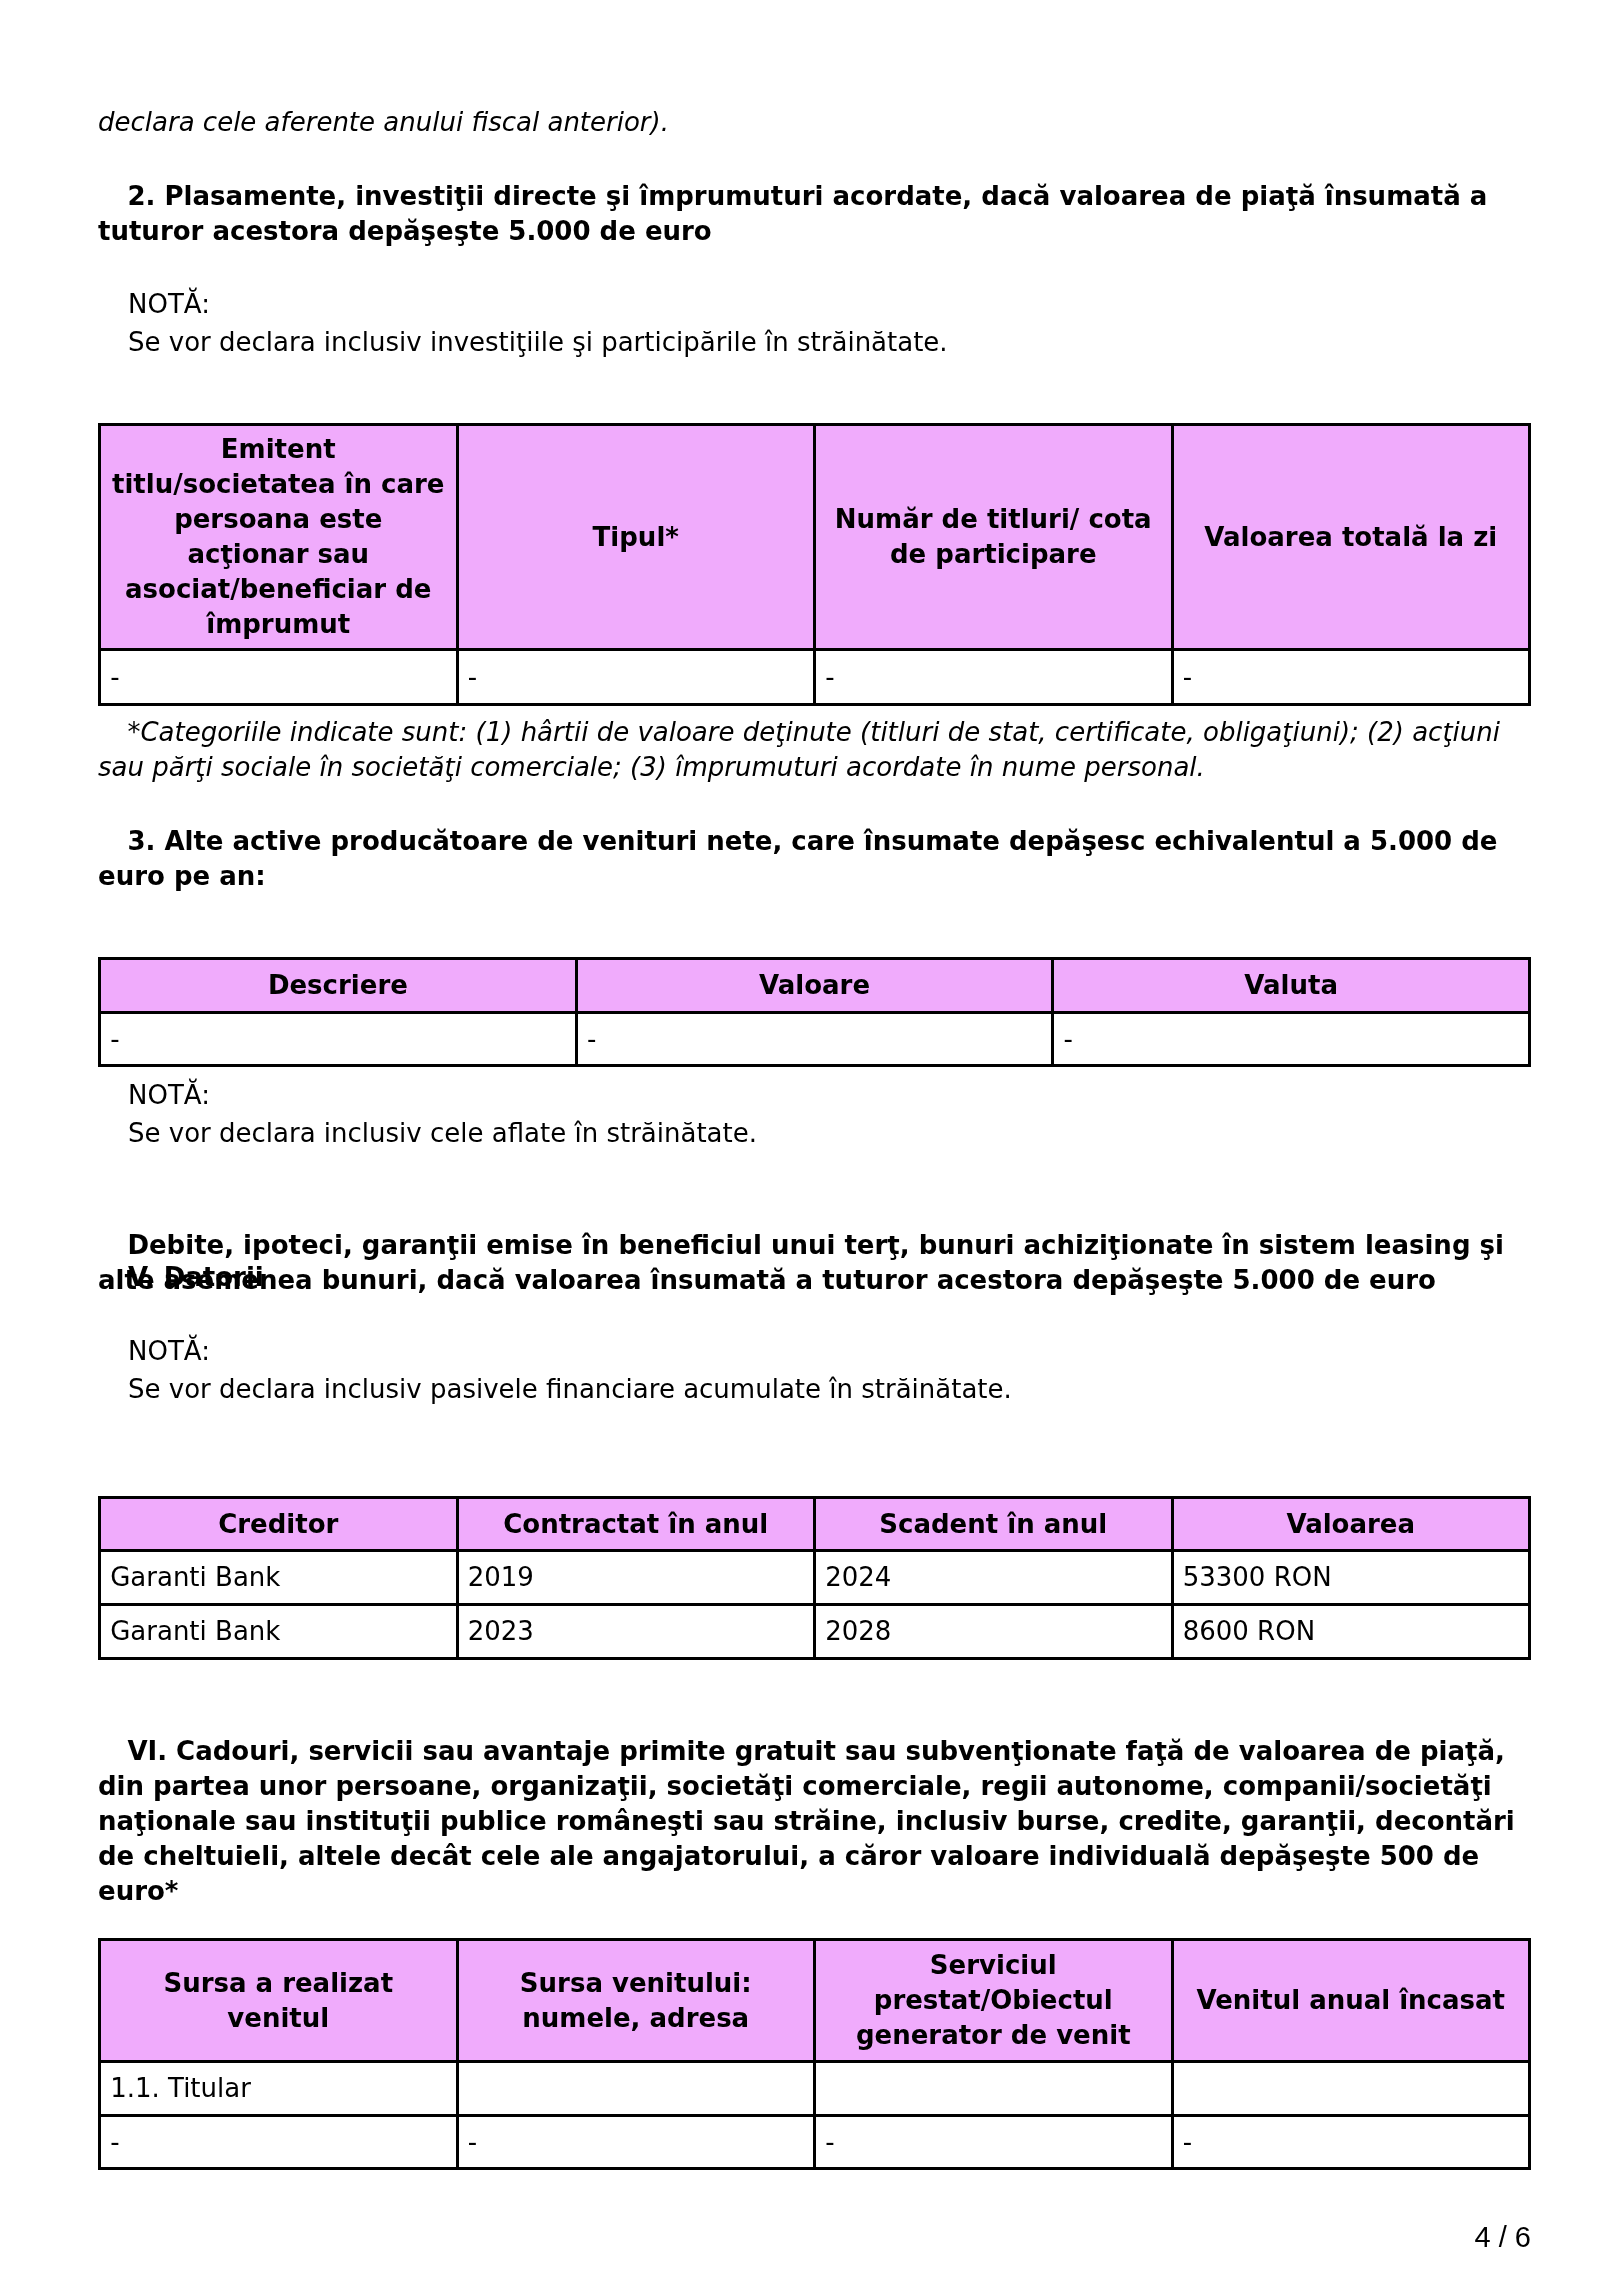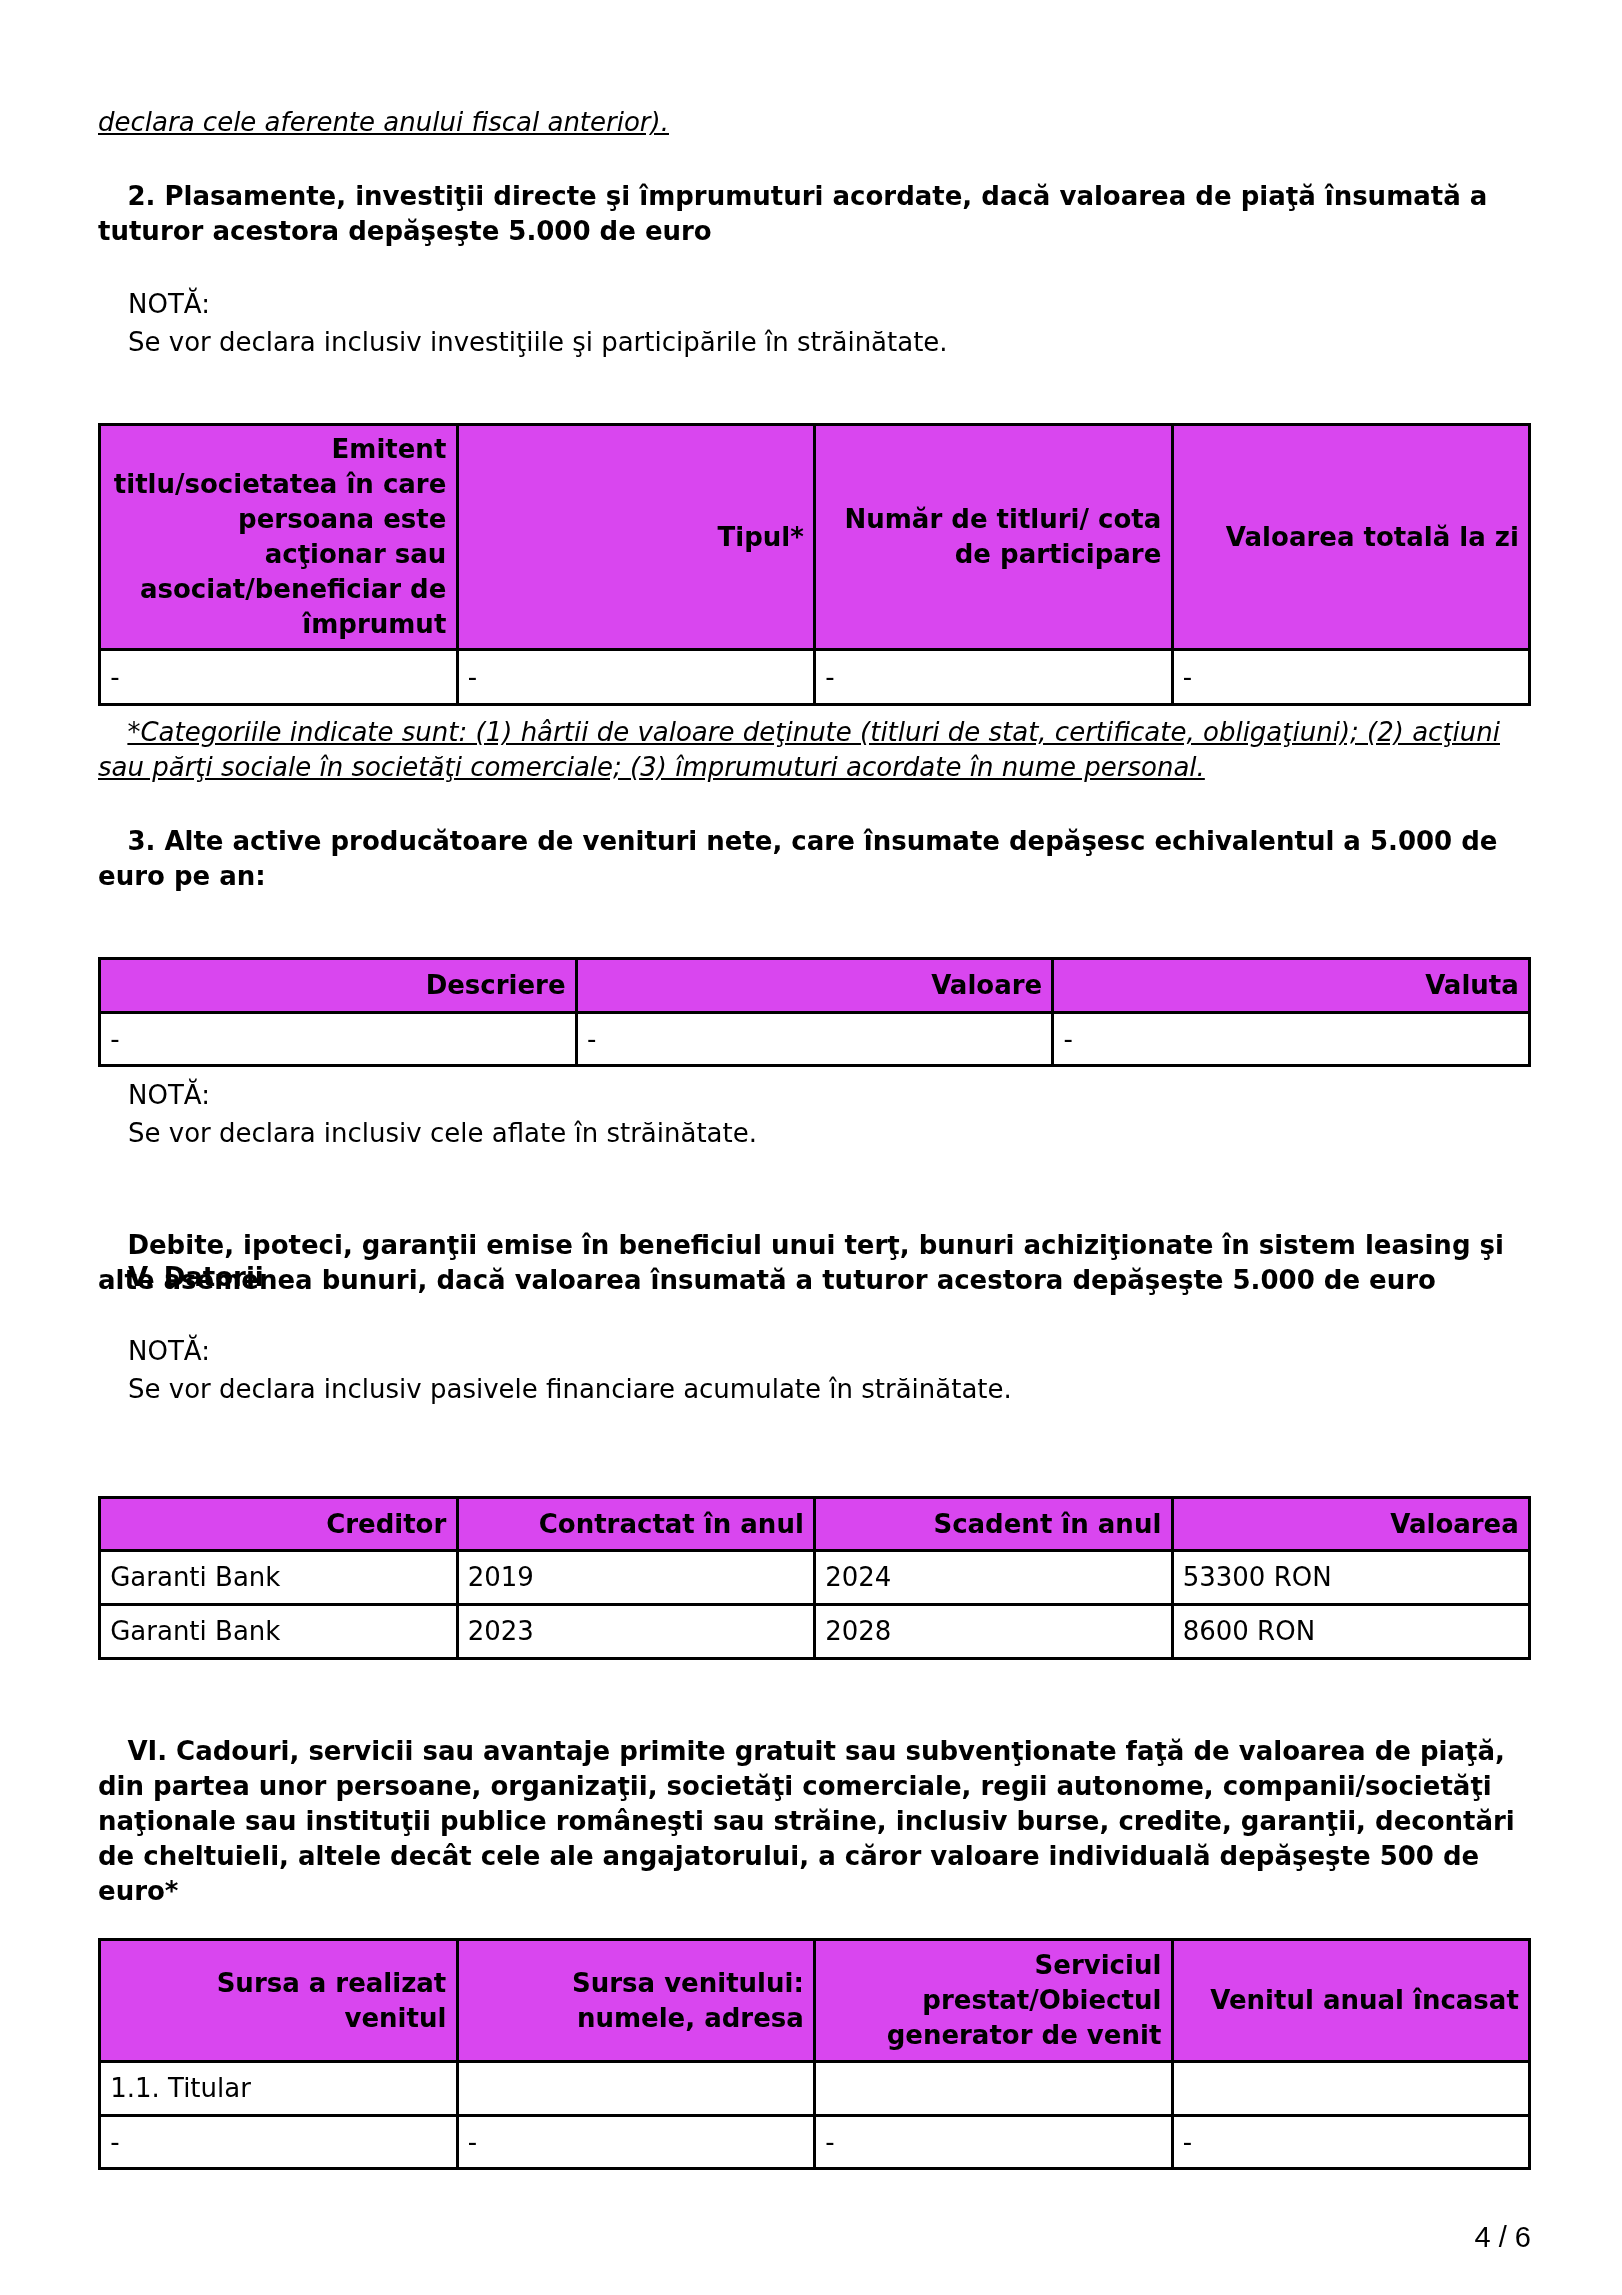--- a/index.html
+++ b/index.html
@@ -1,33 +1,33 @@
 <!DOCTYPE html>
 <html style="font-size:10.5px"><head>
 <meta charset="utf-8">
 <style>
   html, body { margin: 0; padding: 0; background: #ffffff; }
   body {
     width: 1622px; height: 2295px; position: relative; overflow: hidden;
     font-family: "DejaVu Sans", sans-serif; color: #000;
   }
   .blk { position: absolute; left: 98px; width: 1433px; font-size: 26px; line-height: 35px; }
-  .it { font-style: italic; text-decoration: underline; }
+  .it { font-style: italic; }
   .b { font-weight: bold; }
   .ind { text-indent: 29.4px; }
   .note { left: 128px; }
   table.grid {
     position: absolute; left: 98px; width: 1433px; border-collapse: collapse;
     table-layout: fixed; font-size: 26px;
   }
   table.grid th, table.grid td {
     border: 3.3px solid #000; padding: 0 9.2px; vertical-align: middle;
   }
   table.grid th {
-    background: #d946ef; font-weight: bold; text-align: right; line-height: 35px;
+    background: #f0abfc; font-weight: bold; text-align: center; line-height: 35px;
   }
   table.grid td { text-align: left; line-height: 33px; }
   .pagenum {
     position: absolute; right: 91px; top: 2221px; font-size: 29px;
     font-family: "Liberation Sans", sans-serif;
   }
 </style>
 </head>
 <body>
 

